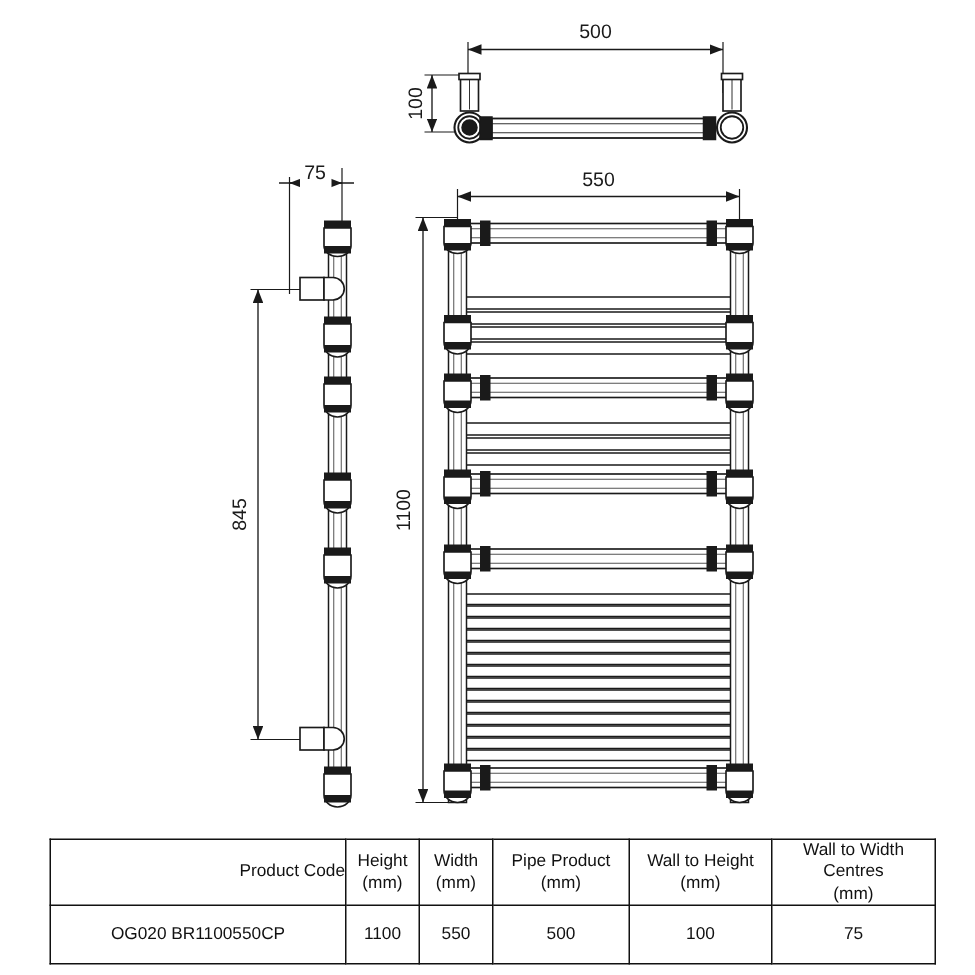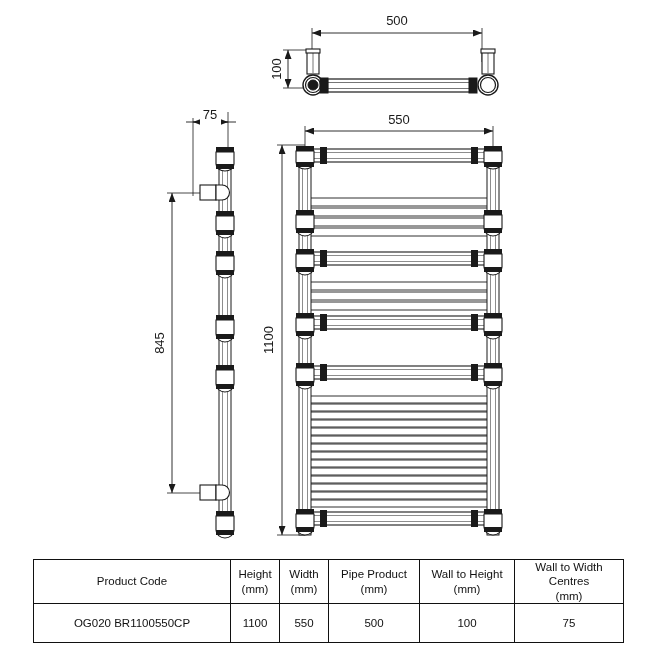--- a/index.html
+++ b/index.html
@@ -6,21 +6,21 @@
   body{width:650px;height:650px;font-family:"Liberation Sans",sans-serif;color:#000;overflow:hidden;}
   #stage{position:relative;width:650px;height:650px;}
   svg{display:block;}
   .dimtext{font-family:"Liberation Sans",sans-serif;font-size:13px;fill:#1a1a1a;}
   .tbl{position:absolute;left:33px;top:559px;width:584px;}
   table{border-collapse:collapse;width:584px;table-layout:fixed;}
   table,td,th{border:1.6px solid #111;}
   th,td{font-size:11.5px;text-align:center;vertical-align:middle;color:#111;font-weight:400;padding:0;}
   thead th{height:40px;line-height:1.25;}
   tbody td{height:38px;}
-  .c0{width:196px;}
+  .c0{width:196px;text-align:right;}
   .c1{width:48px;margin-top:20px;}
   .c2{width:48px;}
   .c3{width:90px;}
   .c4{width:94px;}
   .c5{width:108px;}
 </style>
 </head>
 <body>
 
 <div id="stage">

